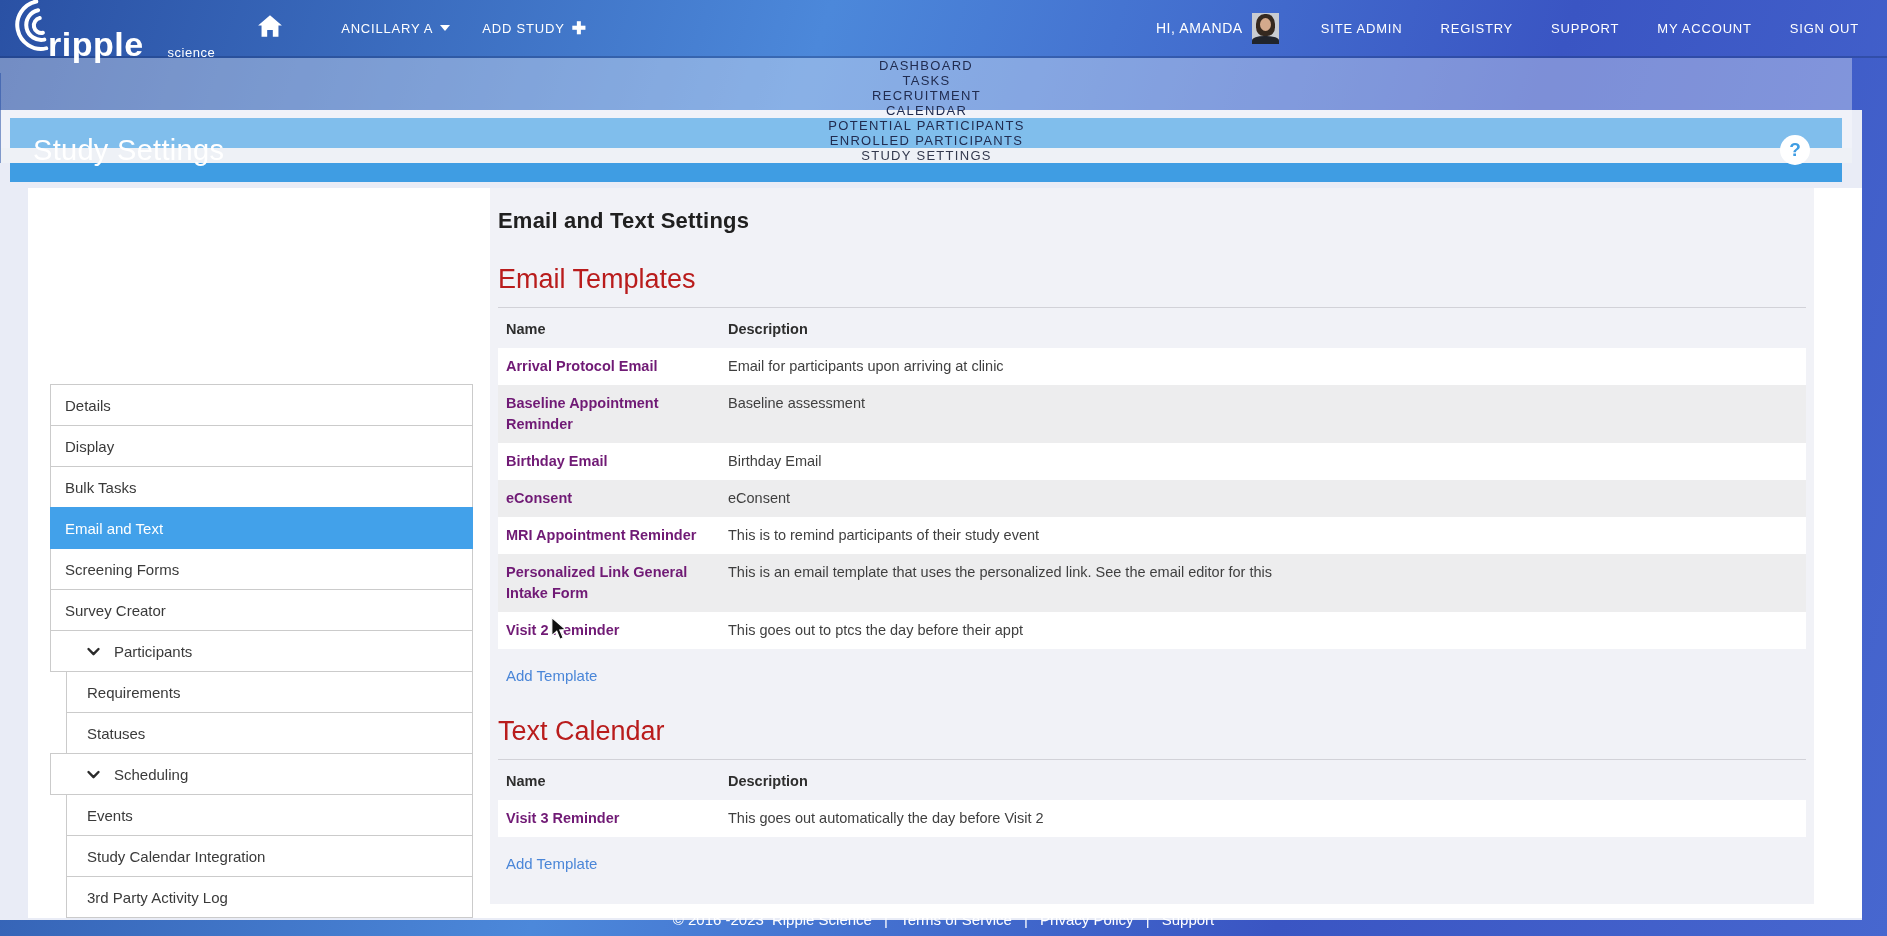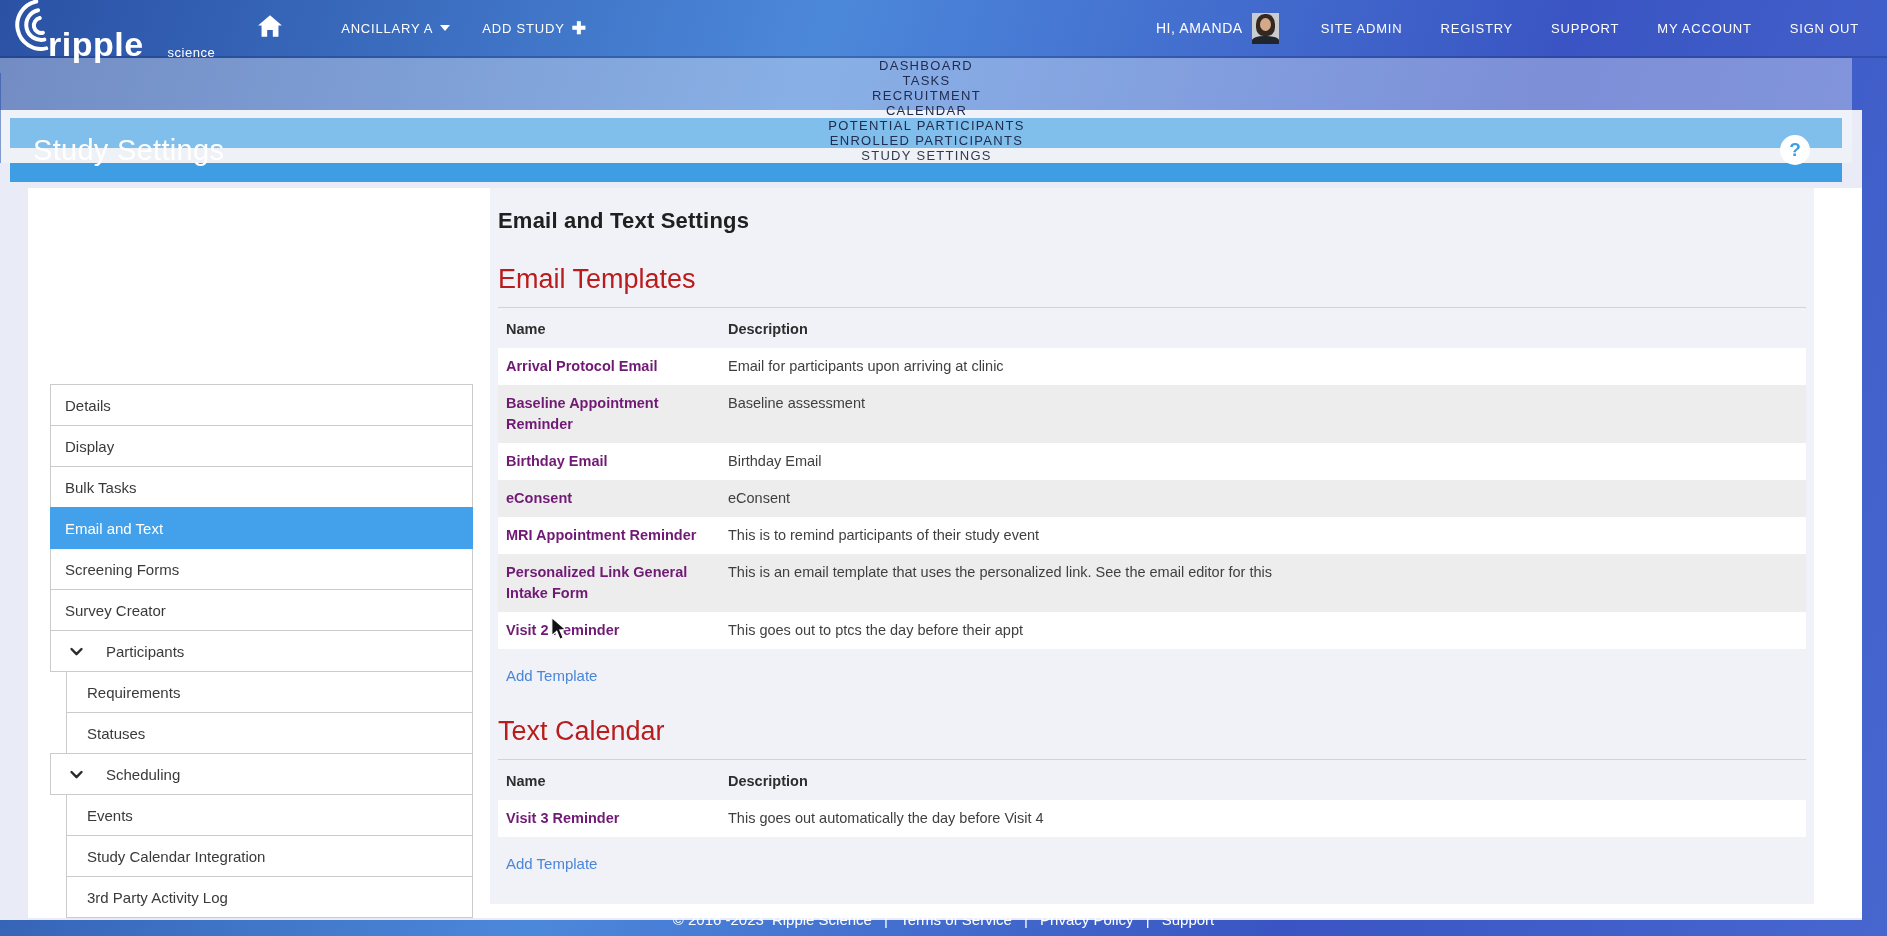--- a/index.html
+++ b/index.html
@@ -48,21 +48,21 @@
   .help-btn { width:30px; height:30px; border-radius:50%; background:#fff; color:var(--banner-blue);
               font-size:19px; font-weight:bold; display:flex; align-items:center; justify-content:center;
               margin-right:32px; cursor:pointer; }
 
   .card { margin:6px 0 0 18px; background:#fff; display:flex; align-items:flex-end; min-height:684px; }
 
   
   .side-col { width:456px; flex:none; padding:10px 0 0 22px; }
   .snav-item { height:42px; margin:-1px 11px 0 0; border:1px solid #cbcbcb; background:#fff;
                display:flex; align-items:center; padding-left:14px; font-size:15px; color:#3a3a3a; cursor:pointer; position:relative; }
-  .snav-item.group { padding-left:18px; gap:22px; }
+  .snav-item.group { padding-left:35px; gap:13px; }
   .snav-item.sub { margin-left:16px; padding-left:20px; }
   .snav-item.active { background:var(--side-active-blue); border-color:var(--side-active-blue); color:#fff; z-index:2; }
   .chev svg { display:block; }
 
   
   .accent-bar { width:6px; flex:none; background:var(--accent-bar-blue); }
   .main-col { flex:1; background:#f1f2f7; margin:0 48px 14px 0; padding:12px 8px 30px 8px; }
   .main-title { font-size:22px; font-weight:bold; color:#202020; margin:8px 0 0 0; letter-spacing:0.2px; }
   .section-heading { font-size:27px; font-weight:300; color:#b91c1c; margin:30px 0 12px 0; }
   .main-col hr { border:none; border-top:1px solid #d2d2d8; margin:0; }
@@ -271,21 +271,21 @@
             </colgroup>
           <thead>
               <tr>
             <th>Name</th>
             <th>Description</th>
           </tr>
             </thead>
           <tbody id="tbody-1">
               <tr>
                 <td class="cell-name">Visit 3 Reminder</td>
-                <td class="cell-desc">This goes out automatically the day before Visit 4</td>
+                <td class="cell-desc">This goes out automatically the day before Visit 2</td>
               </tr>
             </tbody>
         </table>
         <span class="add-link">Add Template</span>
       </div>
     </div>
   </div>
 </div>
 
 <span class="mouse-cursor">

